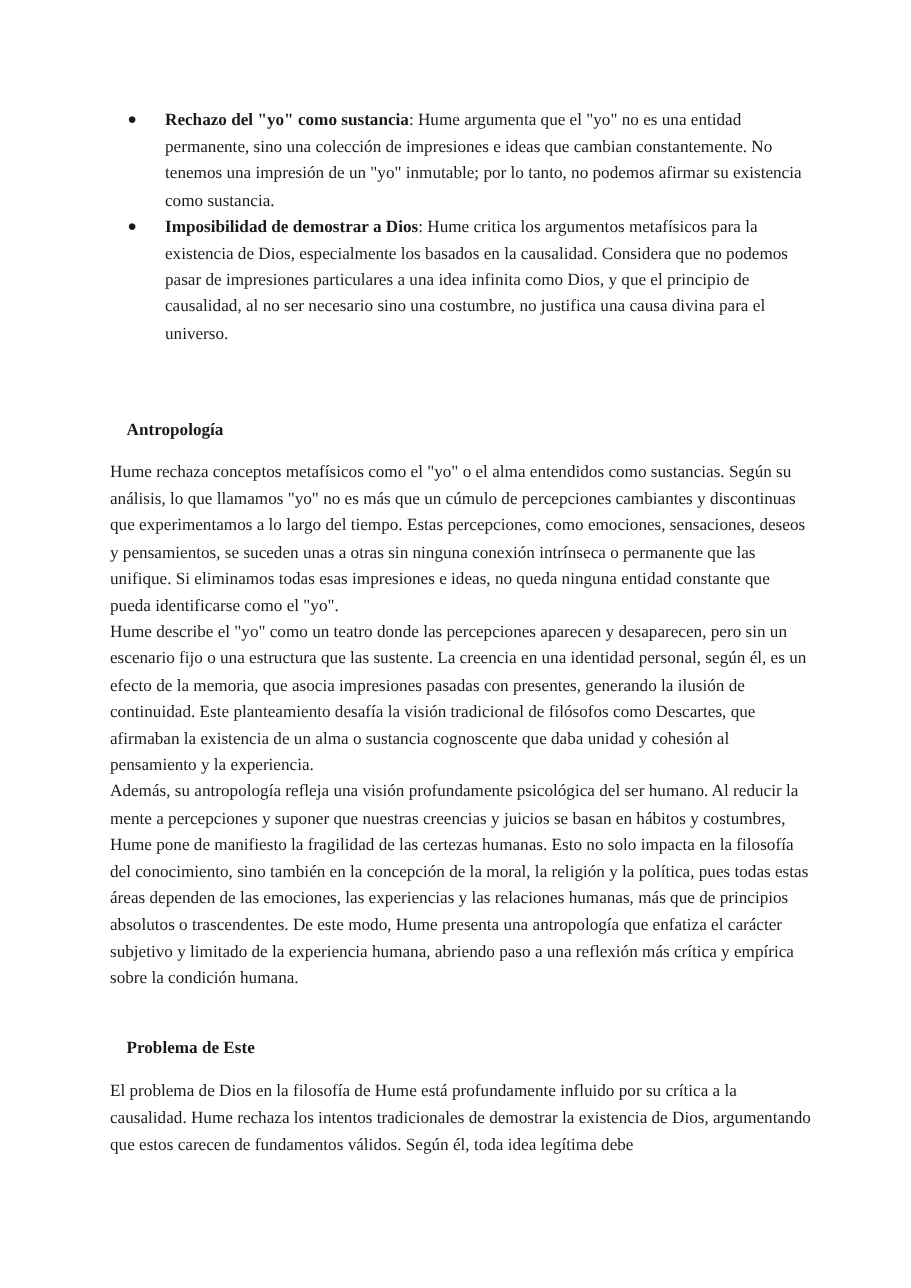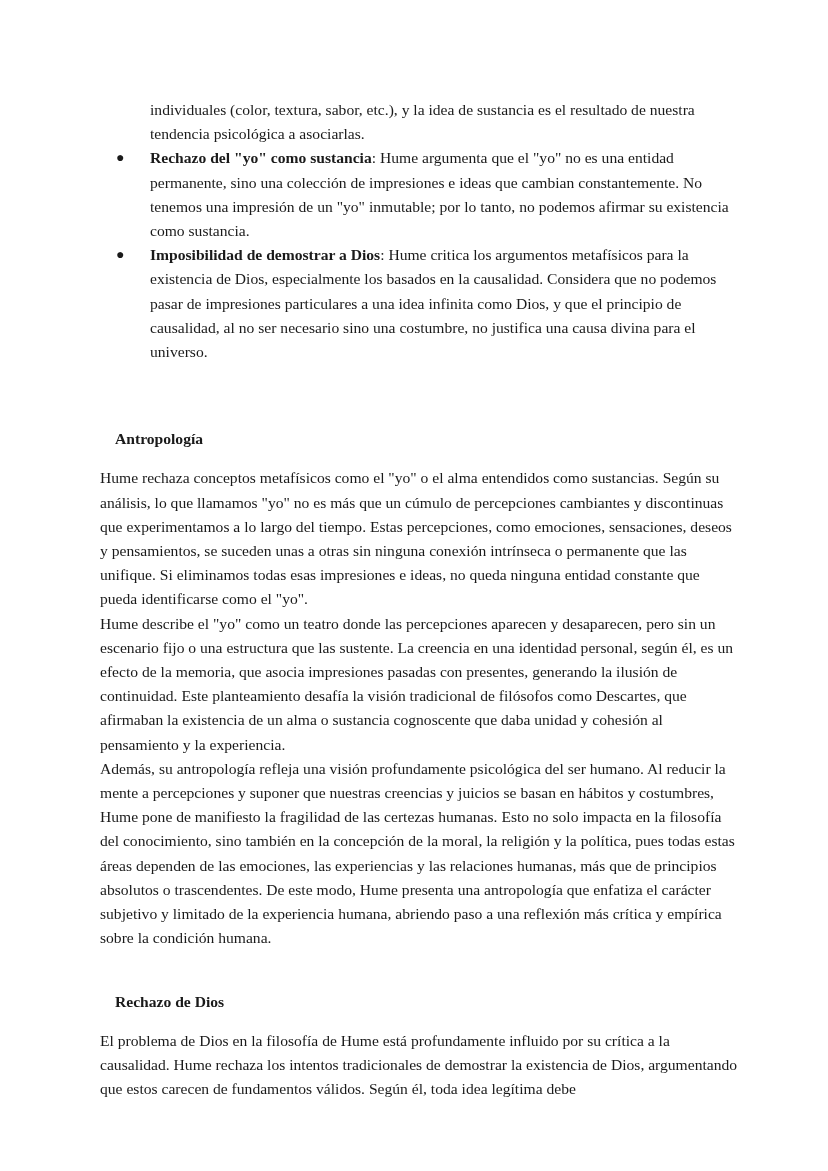--- a/index.html
+++ b/index.html
@@ -59,21 +59,20 @@
     }
     p {
       margin: 0;
     }
   </style>
 </head>
 <body>
 
 <div class="page">
 
-  <p class="continuation">individuales (color, textura, sabor, etc.), y la idea de sustancia es el resultado de nuestra tendencia psicológica a asociarlas.</p>
 
   <ul class="bullets">
     <li>
       <span class="bullet">●</span>
       <span class="bold">Rechazo del "yo" como sustancia</span><span>: Hume argumenta que el "yo" no es una entidad permanente, sino una colección de impresiones e ideas que cambian constantemente. No tenemos una impresión de un "yo" inmutable; por lo tanto, no podemos afirmar su existencia como sustancia.</span>
     </li>
     <li>
       <span class="bullet">●</span>
       <span class="bold">Imposibilidad de demostrar a Dios</span><span>: Hume critica los argumentos metafísicos para la existencia de Dios, especialmente los basados en la causalidad. Considera que no podemos pasar de impresiones particulares a una idea infinita como Dios, y que el principio de causalidad, al no ser necesario sino una costumbre, no justifica una causa divina para el universo.</span>
     </li>
@@ -84,17 +83,17 @@
   <section>
     <h2 class="section-heading">Antropología</h2>
     <p>Hume rechaza conceptos metafísicos como el "yo" o el alma entendidos como sustancias. Según su análisis, lo que llamamos "yo" no es más que un cúmulo de percepciones cambiantes y discontinuas que experimentamos a lo largo del tiempo. Estas percepciones, como emociones, sensaciones, deseos y pensamientos, se suceden unas a otras sin ninguna conexión intrínseca o permanente que las unifique. Si eliminamos todas esas impresiones e ideas, no queda ninguna entidad constante que pueda identificarse como el "yo".</p>
     <p>Hume describe el "yo" como un teatro donde las percepciones aparecen y desaparecen, pero sin un escenario fijo o una estructura que las sustente. La creencia en una identidad personal, según él, es un efecto de la memoria, que asocia impresiones pasadas con presentes, generando la ilusión de continuidad. Este planteamiento desafía la visión tradicional de filósofos como Descartes, que afirmaban la existencia de un alma o sustancia cognoscente que daba unidad y cohesión al pensamiento y la experiencia.</p>
     <p>Además, su antropología refleja una visión profundamente psicológica del ser humano. Al reducir la mente a percepciones y suponer que nuestras creencias y juicios se basan en hábitos y costumbres, Hume pone de manifiesto la fragilidad de las certezas humanas. Esto no solo impacta en la filosofía del conocimiento, sino también en la concepción de la moral, la religión y la política, pues todas estas áreas dependen de las emociones, las experiencias y las relaciones humanas, más que de principios absolutos o trascendentes. De este modo, Hume presenta una antropología que enfatiza el carácter subjetivo y limitado de la experiencia humana, abriendo paso a una reflexión más crítica y empírica sobre la condición humana.</p>
   </section>
 
   <div class="spacer-md"></div>
 
   <section>
-    <h2 class="section-heading">Rechazo de Dios</h2>
+    <h2 class="section-heading">Problema de Este</h2>
     <p>El problema de Dios en la filosofía de Hume está profundamente influido por su crítica a la causalidad. Hume rechaza los intentos tradicionales de demostrar la existencia de Dios, argumentando que estos carecen de fundamentos válidos. Según él, toda idea legítima debe</p>
   </section>
 
 </div>
 
 </body></html>

